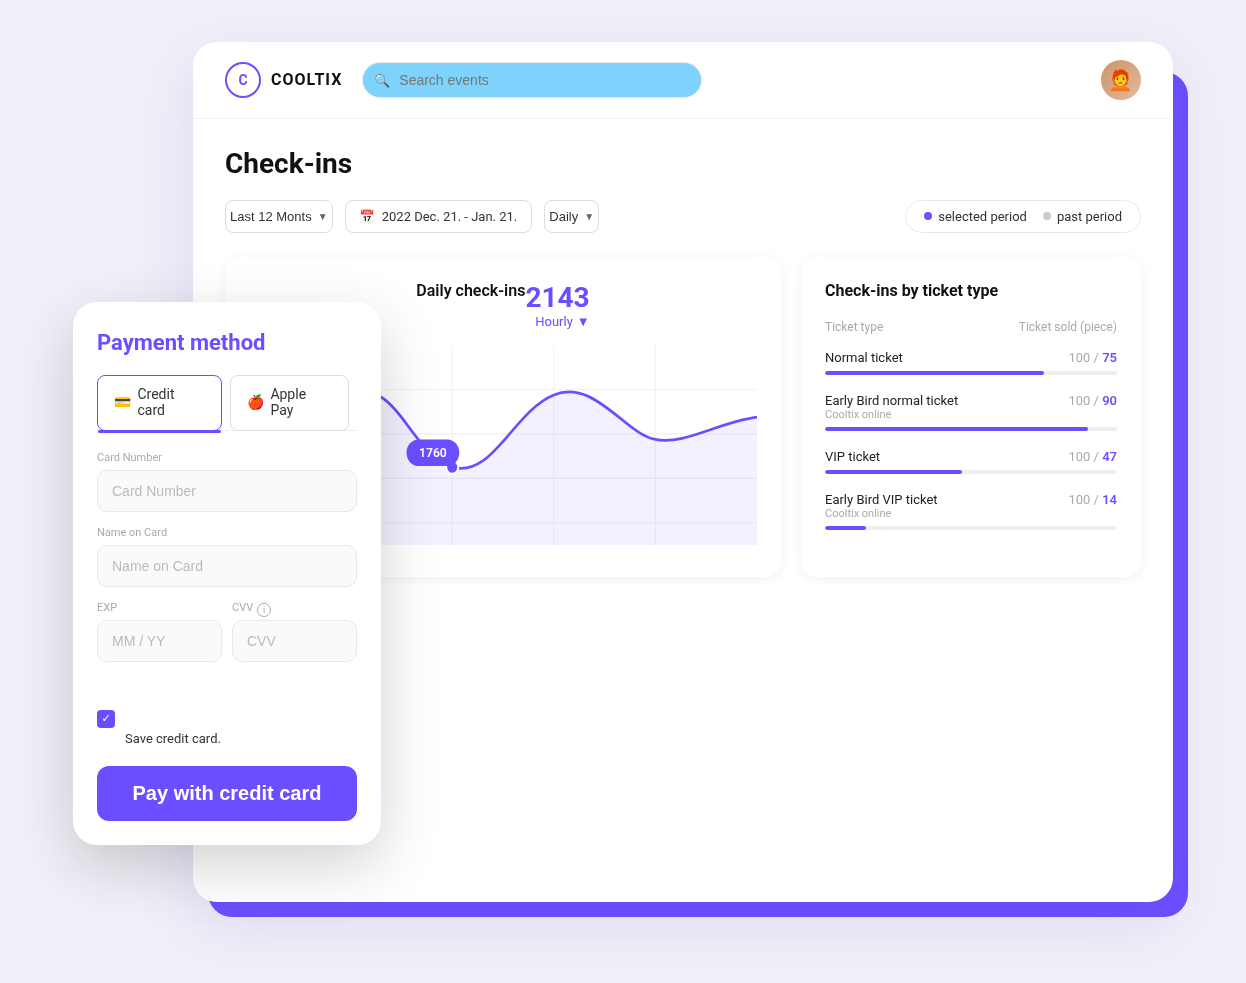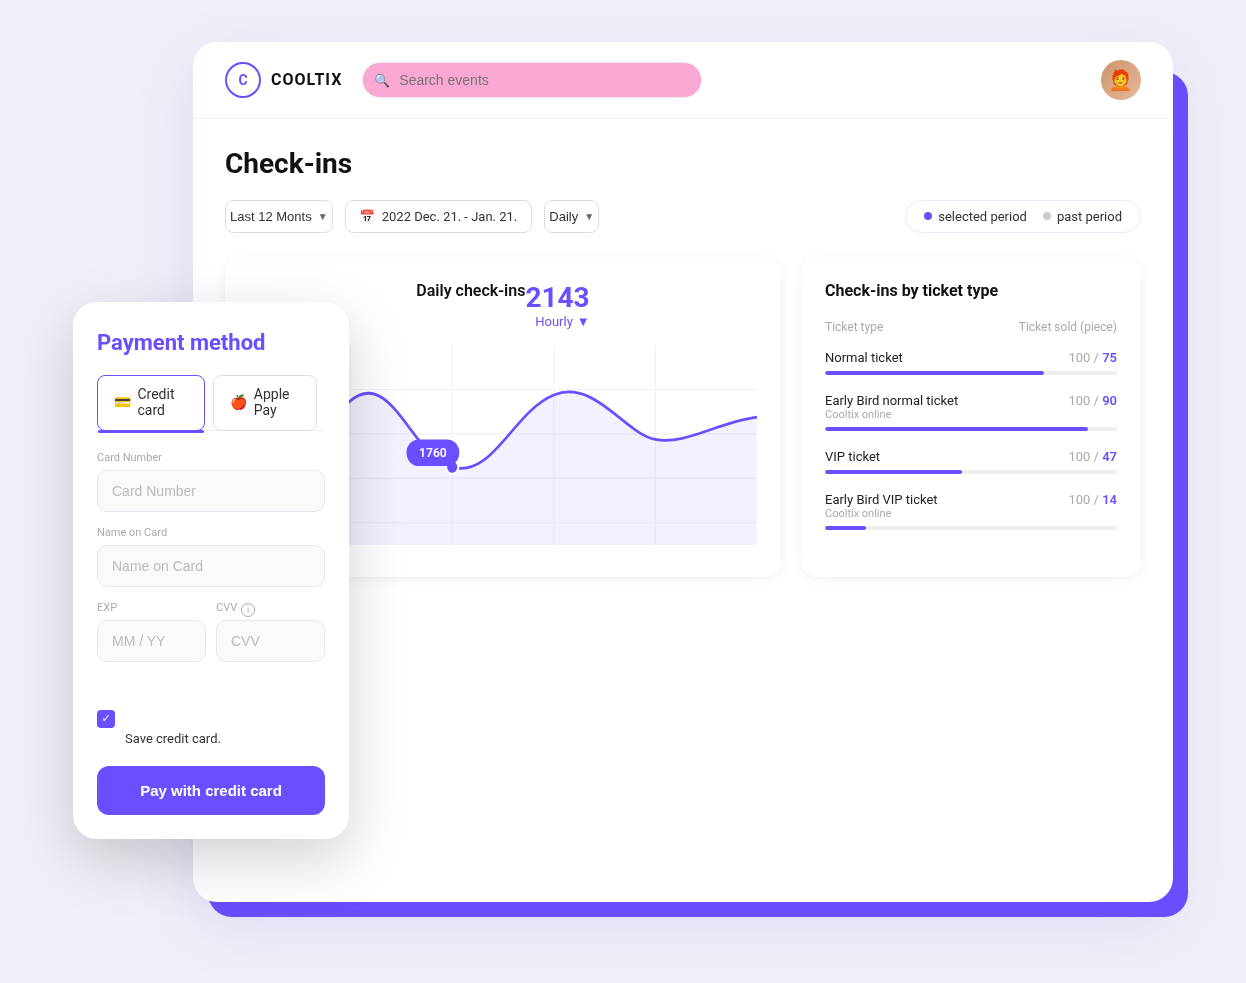--- a/index.html
+++ b/index.html
@@ -76,21 +76,21 @@
       max-width: 340px;
       position: relative;
     }
     .search-bar input {
       width: 100%;
       padding: 9px 16px 9px 36px;
       border: 1px solid #e8e8f0;
       border-radius: 20px;
       font-size: 14px;
       color: #666;
-      background: #f9a8d4;
+      background: #7dd3fc;
       outline: none;
     }
     .search-icon-wrap {
       position: absolute;
       left: 12px;
       top: 50%;
       transform: translateY(-50%);
       color: #aaa;
       font-size: 13px;
     }
@@ -288,21 +288,21 @@
       height: 100%;
       background: #6B4EFF;
       border-radius: 2px;
     }
 
     
     .payment-modal {
       position: absolute;
       top: 260px;
       left: 0;
-      width: 276px;
+      width: 308px;
       background: white;
       border-radius: 24px;
       padding: 28px 24px 24px;
       box-shadow: 0 20px 60px rgba(0,0,0,0.18);
       z-index: 10;
     }
     .payment-title {
       font-size: 22px;
       font-weight: 700;
       color: #6B4EFF;
@@ -407,21 +407,21 @@
     .checkbox-label {
       font-size: 13px;
       color: #333;
       margin-top: 39px;
     }
     .pay-button {
       width: 100%;
       padding: 16px;
       background: #6B4EFF;
       color: white;
-      font-size: 15px;
+      font-size: 20px;
       font-weight: 600;
       border: none;
       border-radius: 12px;
       cursor: pointer;
       text-align: center;
     }
   </style>
 </head>
 <body>
 

